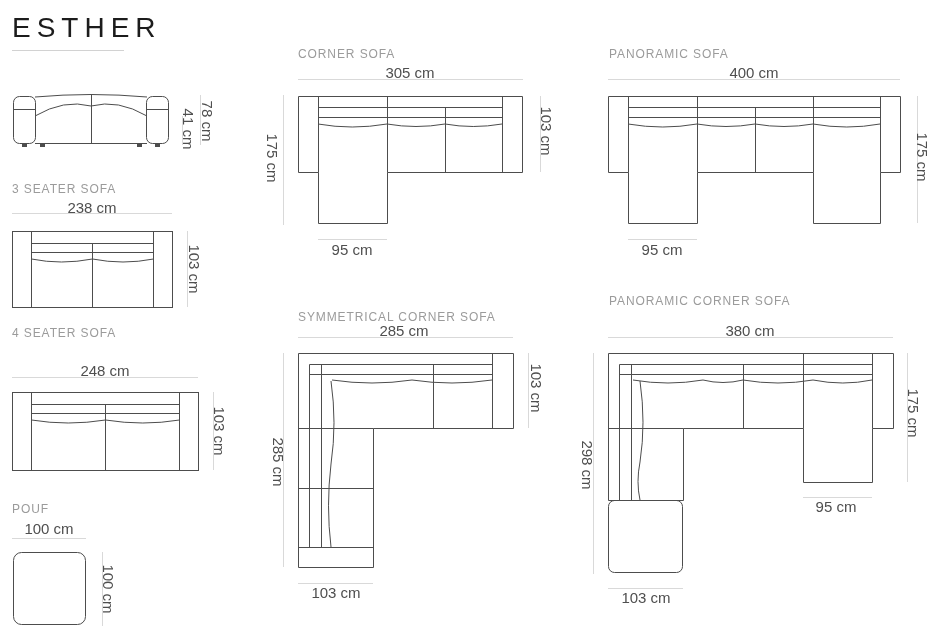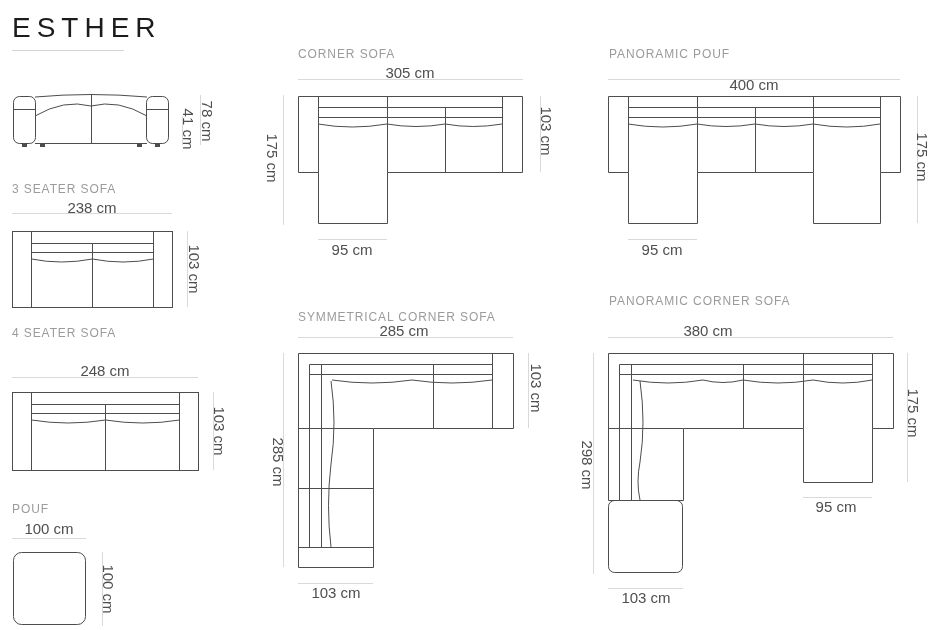--- a/index.html
+++ b/index.html
@@ -172,31 +172,31 @@
   <div class="sec-title" style="left:12px;top:502px">POUF</div>
   <div class="dim" style="left:49px;top:528px">100 cm</div>
   <div class="dim vert" style="left:108px;top:589px">100 cm</div>
 
   <div class="sec-title" style="left:298px;top:47px">CORNER SOFA</div>
   <div class="dim" style="left:410px;top:72px">305 cm</div>
   <div class="dim vert" style="left:546px;top:131px">103 cm</div>
   <div class="dim vert" style="left:272px;top:158px">175 cm</div>
   <div class="dim" style="left:352px;top:249px">95 cm</div>
 
-  <div class="sec-title" style="left:609px;top:47px">PANORAMIC POUF</div>
-  <div class="dim" style="left:754px;top:84px">400 cm</div>
+  <div class="sec-title" style="left:609px;top:47px">PANORAMIC SOFA</div>
+  <div class="dim" style="left:754px;top:72px">400 cm</div>
   <div class="dim vert" style="left:922px;top:157px">175 cm</div>
   <div class="dim" style="left:662px;top:249px">95 cm</div>
 
   <div class="sec-title" style="left:298px;top:310px">SYMMETRICAL CORNER SOFA</div>
   <div class="dim" style="left:404px;top:330px">285 cm</div>
   <div class="dim vert" style="left:536px;top:388px">103 cm</div>
   <div class="dim vert" style="left:278px;top:462px">285 cm</div>
   <div class="dim" style="left:336px;top:592px">103 cm</div>
 
   <div class="sec-title" style="left:609px;top:294px">PANORAMIC CORNER SOFA</div>
-  <div class="dim" style="left:708px;top:330px">380 cm</div>
+  <div class="dim" style="left:750px;top:330px">380 cm</div>
   <div class="dim vert" style="left:913px;top:413px">175 cm</div>
   <div class="dim" style="left:836px;top:506px">95 cm</div>
   <div class="dim vert" style="left:587px;top:465px">298 cm</div>
   <div class="dim" style="left:646px;top:597px">103 cm</div>
 
 </div>
 
 </body></html>

